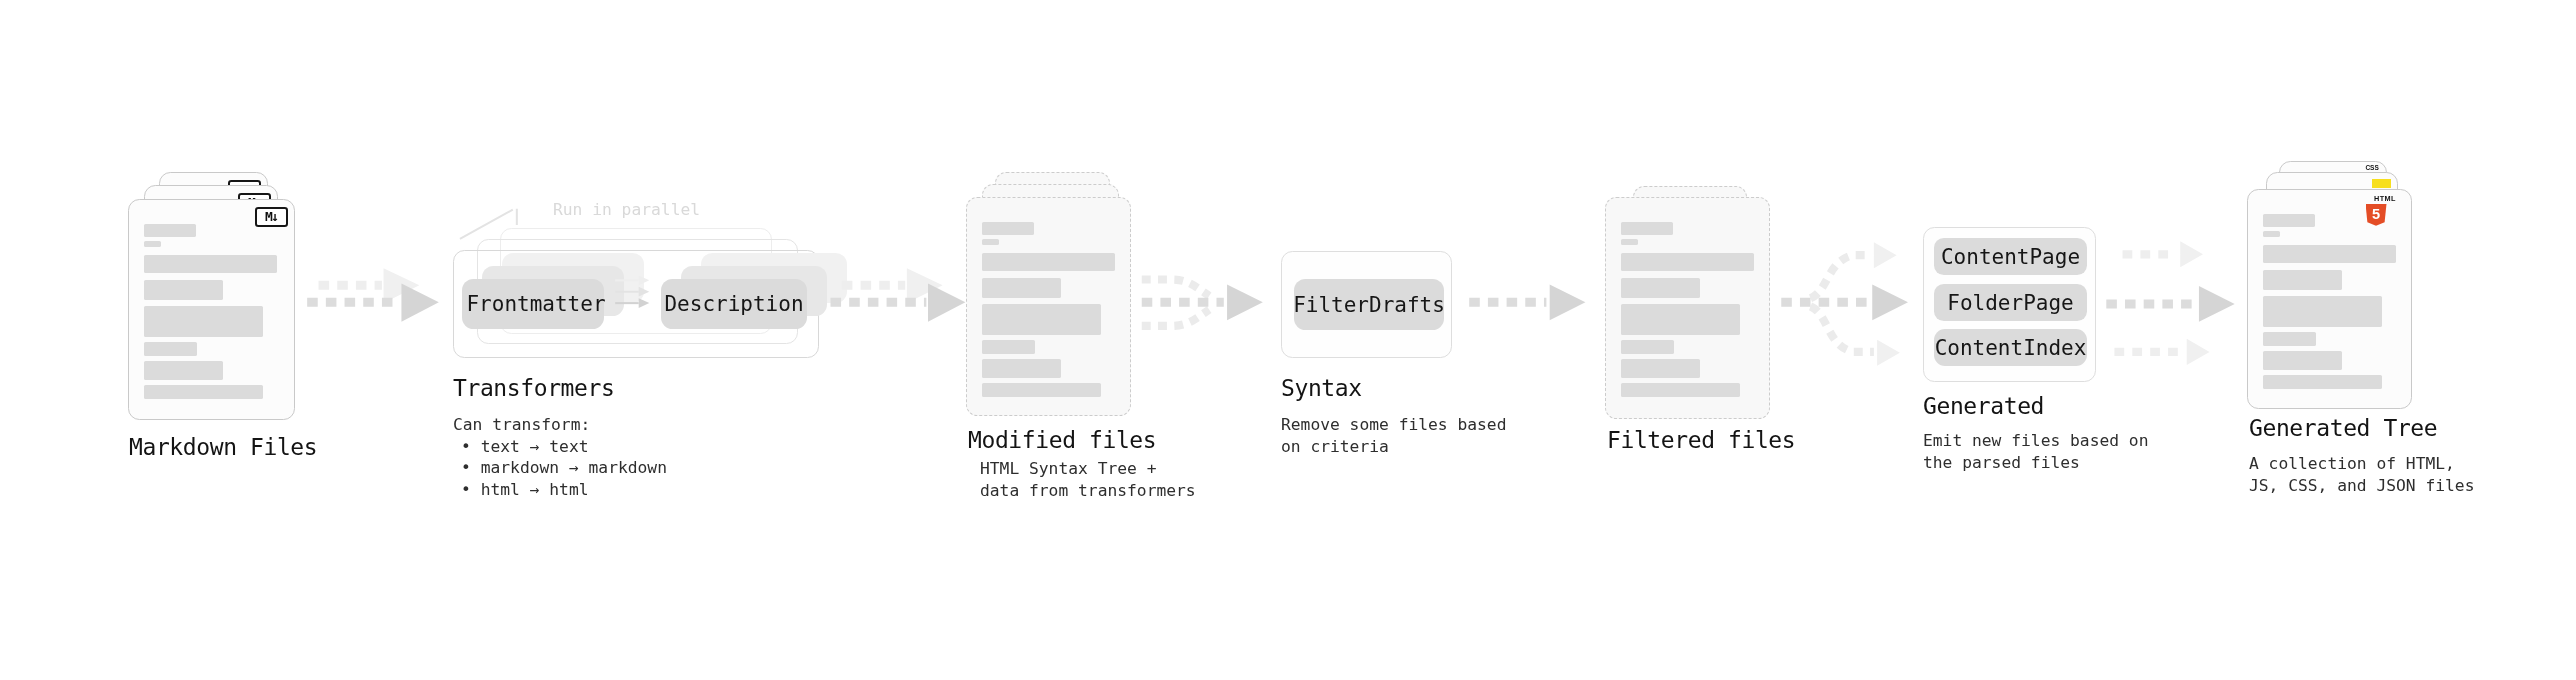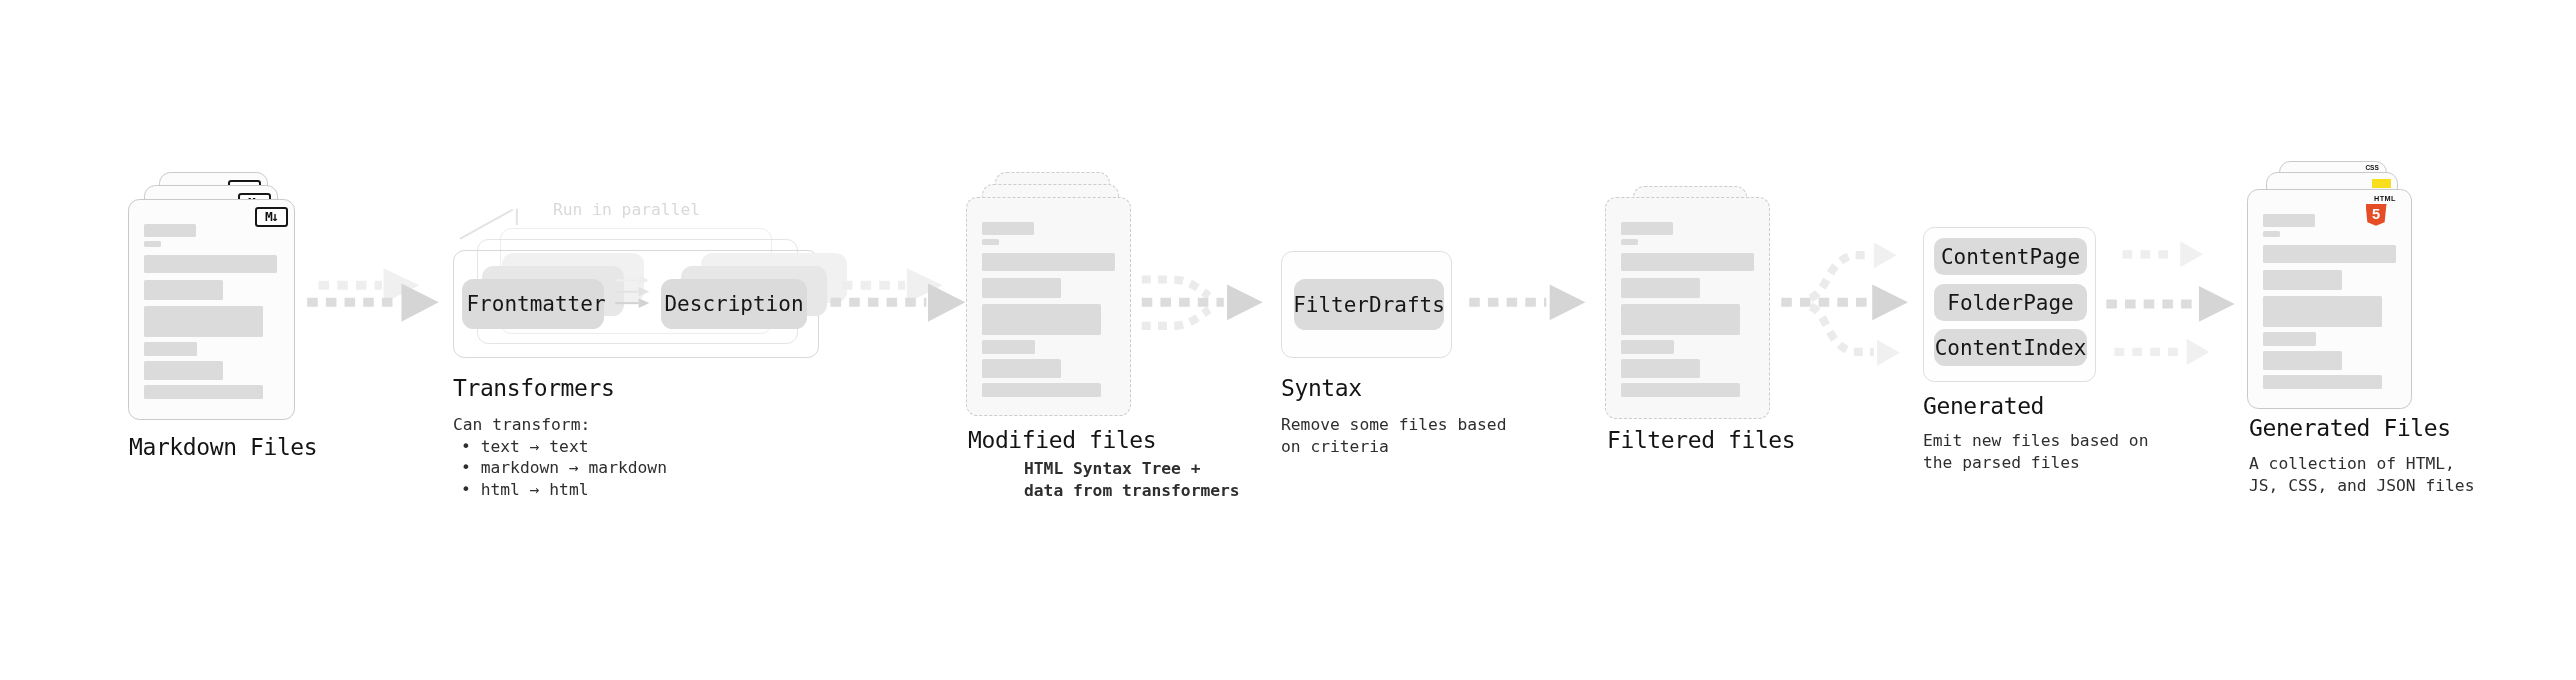--- a/index.html
+++ b/index.html
@@ -151,21 +151,21 @@
           <div class="skel-bar" style="width: 17px; height: 5.7px; top: 41px;"></div>
           <div class="skel-bar" style="width: 133px; height: 18px; top: 55px;"></div>
           <div class="skel-bar" style="width: 79px; height: 19.5px; top: 80px;"></div>
           <div class="skel-bar" style="width: 119px; height: 31px; top: 106px;"></div>
           <div class="skel-bar" style="width: 53px; height: 14px; top: 142px;"></div>
           <div class="skel-bar" style="width: 79px; height: 18.7px; top: 161px;"></div>
           <div class="skel-bar" style="width: 119px; height: 14px; top: 185px;"></div>
         </div>
     </div>
     <div class="label" style="left:968px;top:427px;">Modified files</div>
-    <div class="desc" style="left:1024px;top:458px;font-weight:bold;">
+    <div class="desc" style="left:980px;top:458px;">
       <div>HTML Syntax Tree +</div>
       <div>data from transformers</div>
     </div>
   </div>
 
   <div class="grp">
     <div class="panel" style="left:1281px;top:251px;width:171px;height:107px;"></div>
     <div class="btn" style="left:1294px;top:279px;width:150px;height:51px;">FilterDrafts</div>
     <div class="label" style="left:1281px;top:375px;">Syntax</div>
     <div class="desc" style="left:1281px;top:414px;">
@@ -222,21 +222,21 @@
           <div class="skel-bar" style="width: 52px; height: 12.2px; top: 24.4px;"></div>
           <div class="skel-bar" style="width: 17px; height: 5.7px; top: 41px;"></div>
           <div class="skel-bar" style="width: 133px; height: 18px; top: 55px;"></div>
           <div class="skel-bar" style="width: 79px; height: 19.5px; top: 80px;"></div>
           <div class="skel-bar" style="width: 119px; height: 31px; top: 106px;"></div>
           <div class="skel-bar" style="width: 53px; height: 14px; top: 142px;"></div>
           <div class="skel-bar" style="width: 79px; height: 18.7px; top: 161px;"></div>
           <div class="skel-bar" style="width: 119px; height: 14px; top: 185px;"></div>
         </div>
     </div>
-    <div class="label" style="left:2249px;top:415px;">Generated Files</div>
+    <div class="label" style="left:2249px;top:415px;">Generated Tree</div>
     <div class="desc" style="left:2249px;top:453px;">
       <div>A collection of HTML,</div>
       <div>JS, CSS, and JSON files</div>
     </div>
   </div>
 
   <svg class="arrows" width="2576" height="681" viewBox="0 0 3170 838">
 
     <g>
       <path d="M392 351 H470" stroke="#eeeeee" stroke-width="11" stroke-dasharray="13 10" fill="none"></path>

